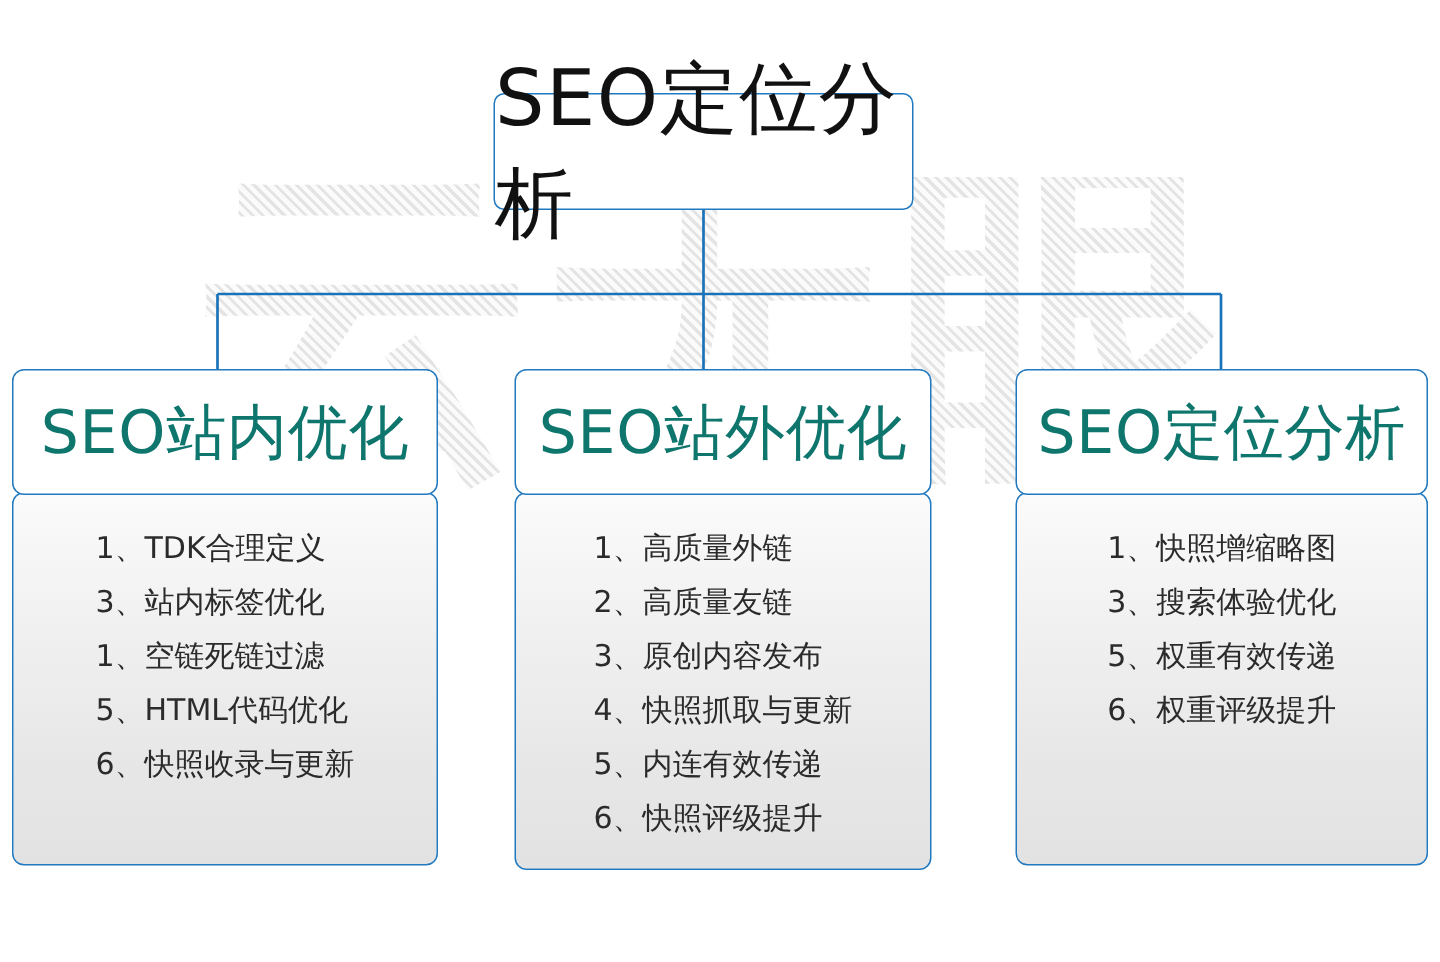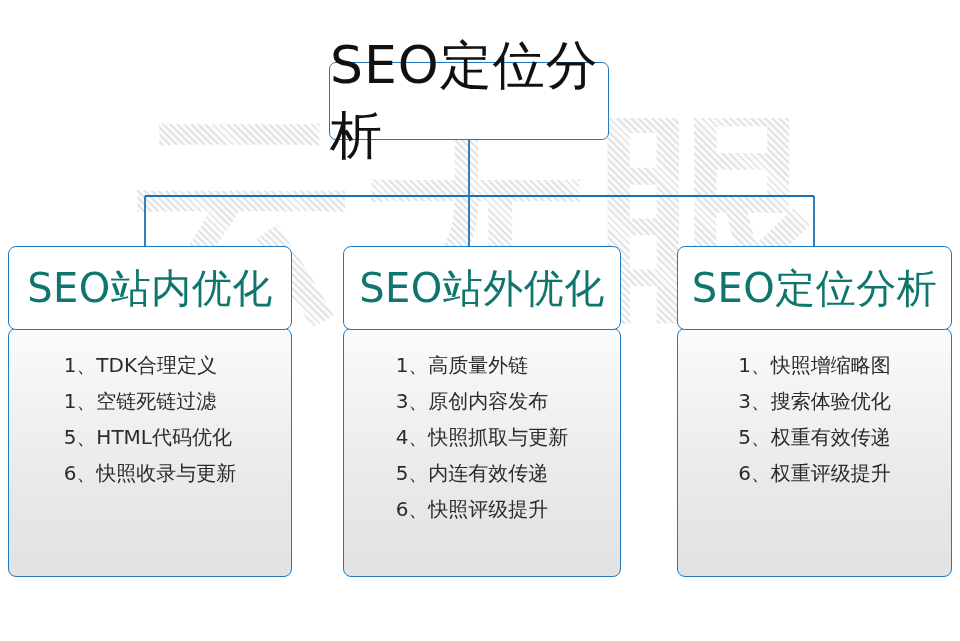--- a/index.html
+++ b/index.html
@@ -122,34 +122,36 @@
 
   <div class="columns">
 
     <div class="column col-0">
       <div class="col-head">
         <span class="head-title">SEO站内优化</span>
       </div>
       <div class="col-body">
         <ul class="bullet-list">
           <li>1、TDK合理定义</li>
+          <li>3、站内标签优化</li>
           <li>1、空链死链过滤</li>
           <li>5、HTML代码优化</li>
           <li>6、快照收录与更新</li>
         </ul>
       </div>
     </div>
 
     <div class="column col-1">
       <div class="col-head">
         <span class="head-title">SEO站外优化</span>
       </div>
       <div class="col-body">
         <ul class="bullet-list">
           <li>1、高质量外链</li>
+          <li>2、高质量友链</li>
           <li>3、原创内容发布</li>
           <li>4、快照抓取与更新</li>
           <li>5、内连有效传递</li>
           <li>6、快照评级提升</li>
         </ul>
       </div>
     </div>
 
     <div class="column col-2">
       <div class="col-head">

